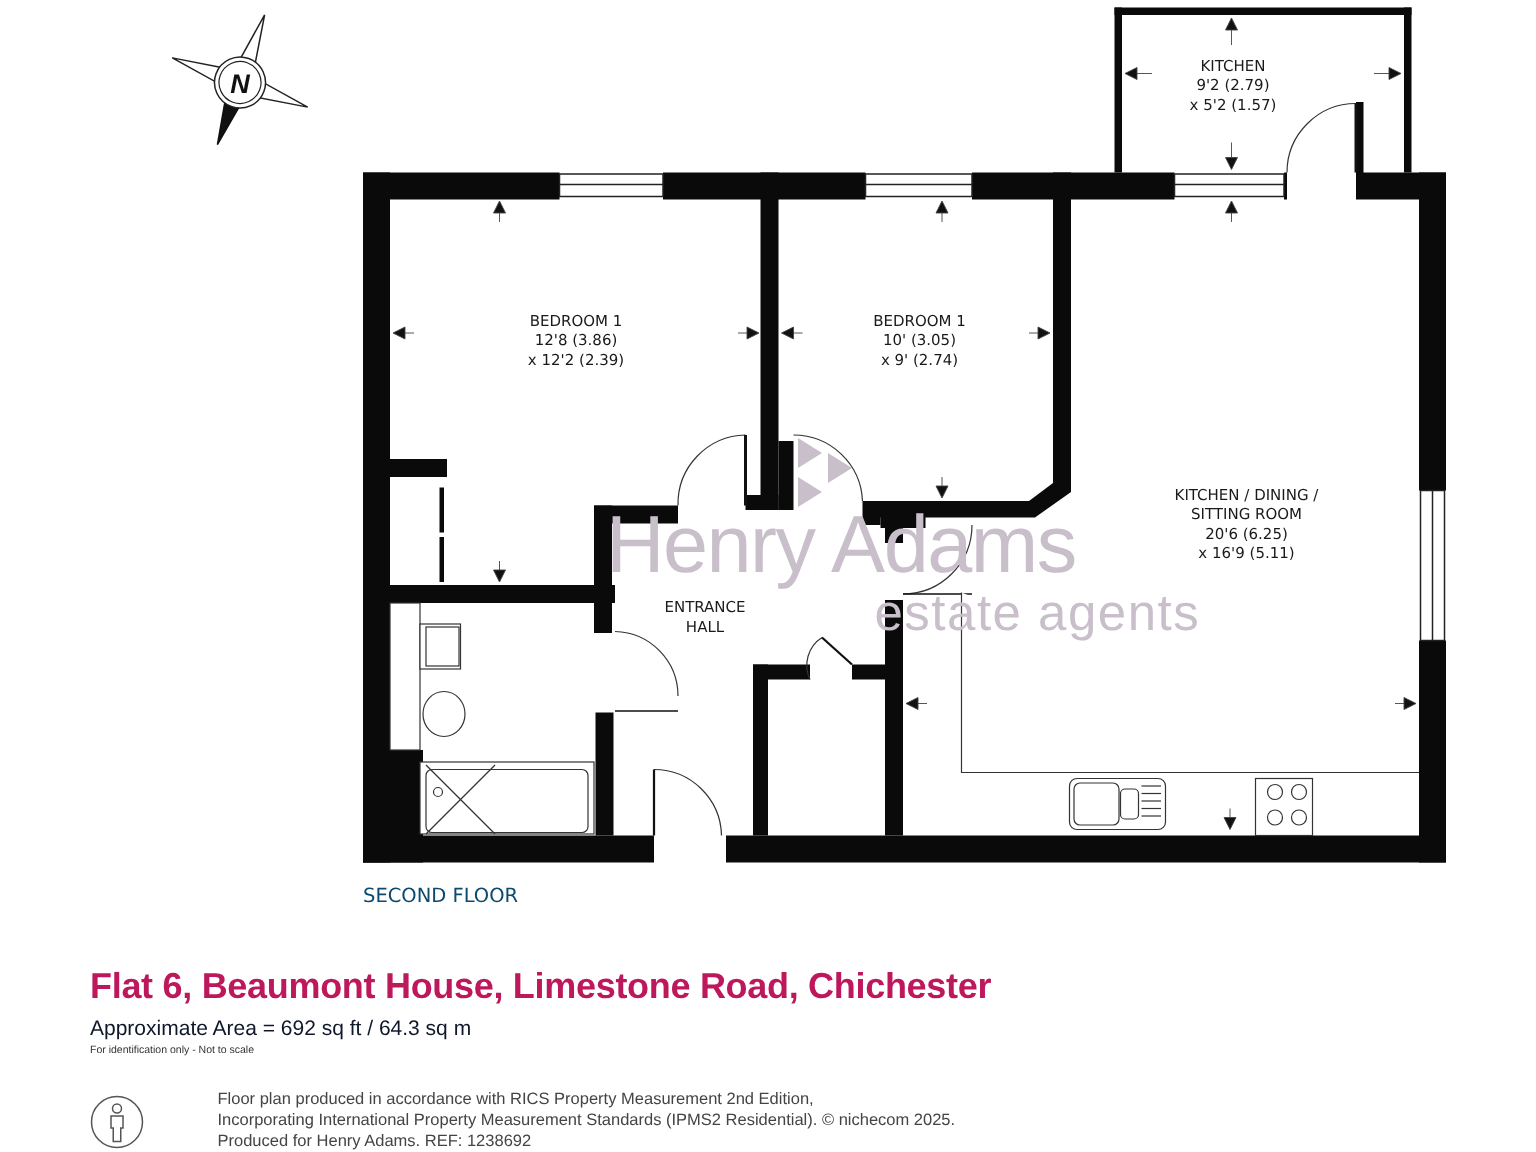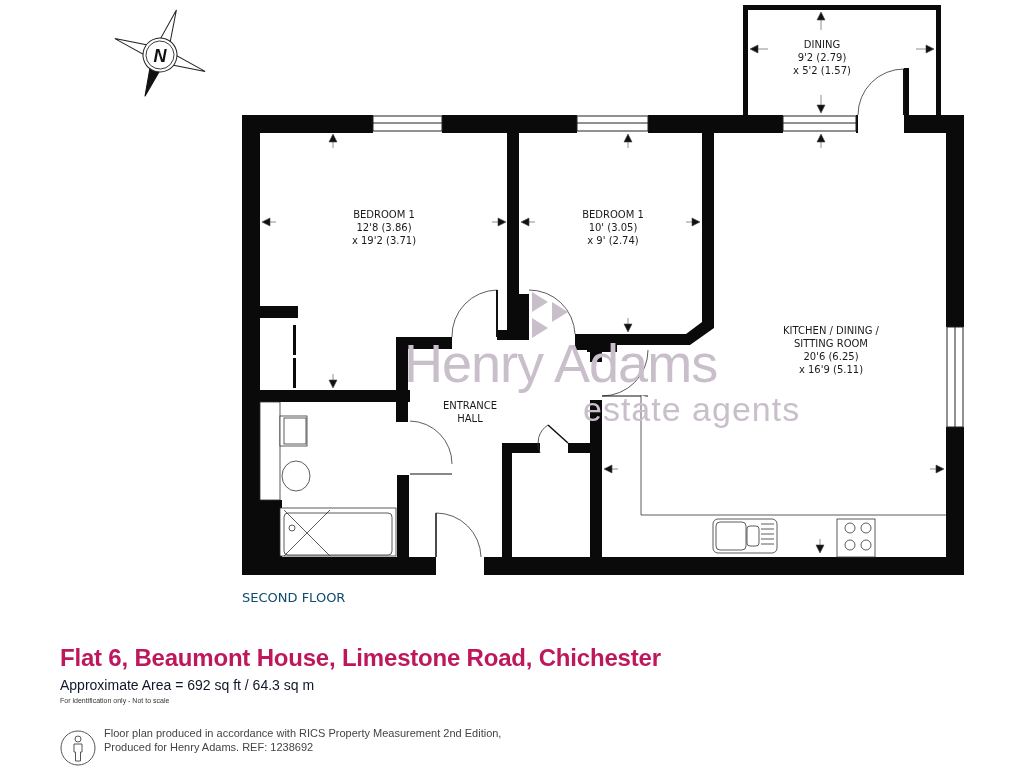--- a/index.html
+++ b/index.html
@@ -5,21 +5,21 @@
   html, body { margin:0; padding:0; background:#ffffff; }
   body { width:1024px; height:768px; position:relative; overflow:hidden; font-family:"Liberation Sans", sans-serif; }
   #plan { position:absolute; left:0; top:0; }
   .room-label { position:absolute; text-align:center; font-family:"DejaVu Sans", sans-serif; font-size:10px; line-height:13px; color:#1a1a1a; letter-spacing:0; }
   .room-label span { display:block; }
   .floor-label { position:absolute; left:242px; top:590px; font-family:"DejaVu Sans", sans-serif; font-size:13px; color:#0c4a6e; }
   .title { position:absolute; left:60px; top:644px; font-family:"Liberation Sans", sans-serif; font-weight:bold; font-size:24px; color:#be185d; letter-spacing:-0.2px; }
   .area { position:absolute; left:60px; top:677px; font-family:"Liberation Sans", sans-serif; font-size:14px; color:#0f172a; }
   .disclaimer { position:absolute; left:60px; top:697px; font-family:"Liberation Sans", sans-serif; font-size:7px; color:#333; }
   .footer { position:absolute; left:104px; top:726px; font-family:"Liberation Sans", sans-serif; font-size:11px; line-height:14px; color:#444; }
-  .footer div { white-space:nowrap; }
+  .footer div { white-space:nowrap;margin-left:41px; }
   .person-icon { position:absolute; left:60px; top:728px; }
   .watermark { position:absolute; left:404px; top:336px; font-family:Liberation Sans, sans-serif; color:#c9bfcb; pointer-events:none; }
   .wm-main { font-size:54px; line-height:54px; letter-spacing:-1px; }
   .wm-sub { position:absolute; left:166px; top:56px; font-size:34px; line-height:34px; letter-spacing:1px; white-space:nowrap;margin-left:13px; }
 </style>
 </head>
 <body>
 
 <svg id="plan" width="1024" height="768" viewBox="0 0 1024 768">
 
@@ -185,29 +185,29 @@
     <polygon points="532,318 548,328 532,338"></polygon>
   </g>
 </svg>
 
 <div class="watermark">
   <div class="wm-main">Henry Adams</div>
   <div class="wm-sub">estate agents</div>
 </div>
 
 <div class="room-label" style="left:778px;top:38px;width:88px;">
-  <span>DINING</span>
+  <span>KITCHEN</span>
   <span>9'2 (2.79)</span>
   <span>x 5'2 (1.57)</span>
 </div>
 
 <div class="room-label" style="left:334px;top:208px;width:100px;">
   <span>BEDROOM 1</span>
   <span>12'8 (3.86)</span>
-  <span>x 19'2 (3.71)</span>
+  <span>x 12'2 (2.39)</span>
 </div>
 
 <div class="room-label" style="left:563px;top:208px;width:100px;">
   <span>BEDROOM 1</span>
   <span>10' (3.05)</span>
   <span>x 9' (2.74)</span>
 </div>
 
 <div class="room-label" style="left:766px;top:304px;width:130px;margin-top:20px;">
   <span>KITCHEN / DINING /</span>
@@ -228,14 +228,15 @@
 <div class="disclaimer">For identification only - Not to scale</div>
 
 <svg class="person-icon" width="36" height="40" viewBox="0 0 36 40">
   <circle cx="18" cy="20" r="17" fill="none" stroke="#555" stroke-width="1"></circle>
   <circle cx="18" cy="11" r="3" fill="none" stroke="#555" stroke-width="1"></circle>
   <path d="M14,16 h8 v8 h-1.5 v9 h-5 v-9 h-1.5 z" fill="none" stroke="#555" stroke-width="1"></path>
 </svg>
 
 <div class="footer">
   <div>Floor plan produced in accordance with RICS Property Measurement 2nd Edition,</div>
+  <div>Incorporating International Property Measurement Standards (IPMS2 Residential).   © nichecom 2025.</div>
   <div>Produced for Henry Adams.   REF: 1238692</div>
 </div>
 
 </body></html>

